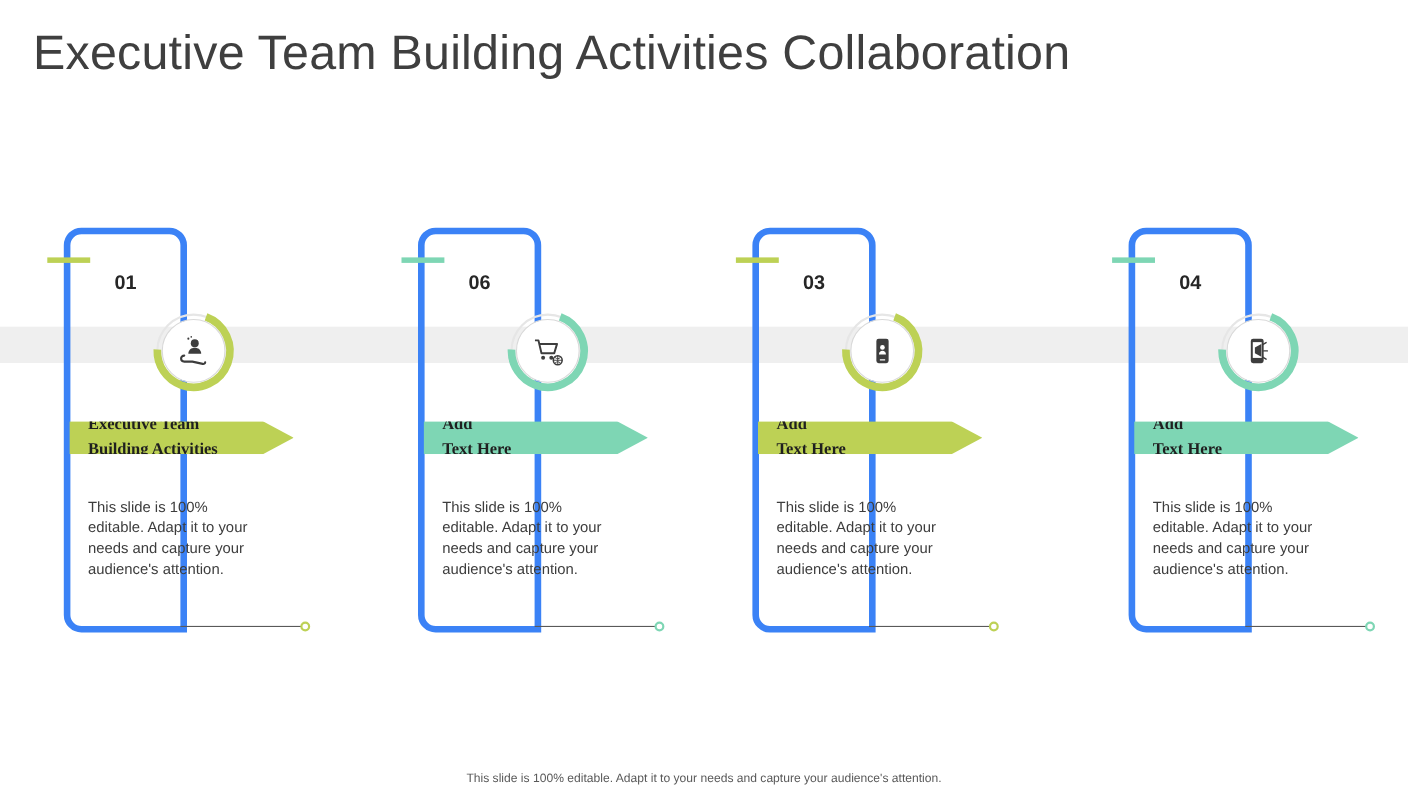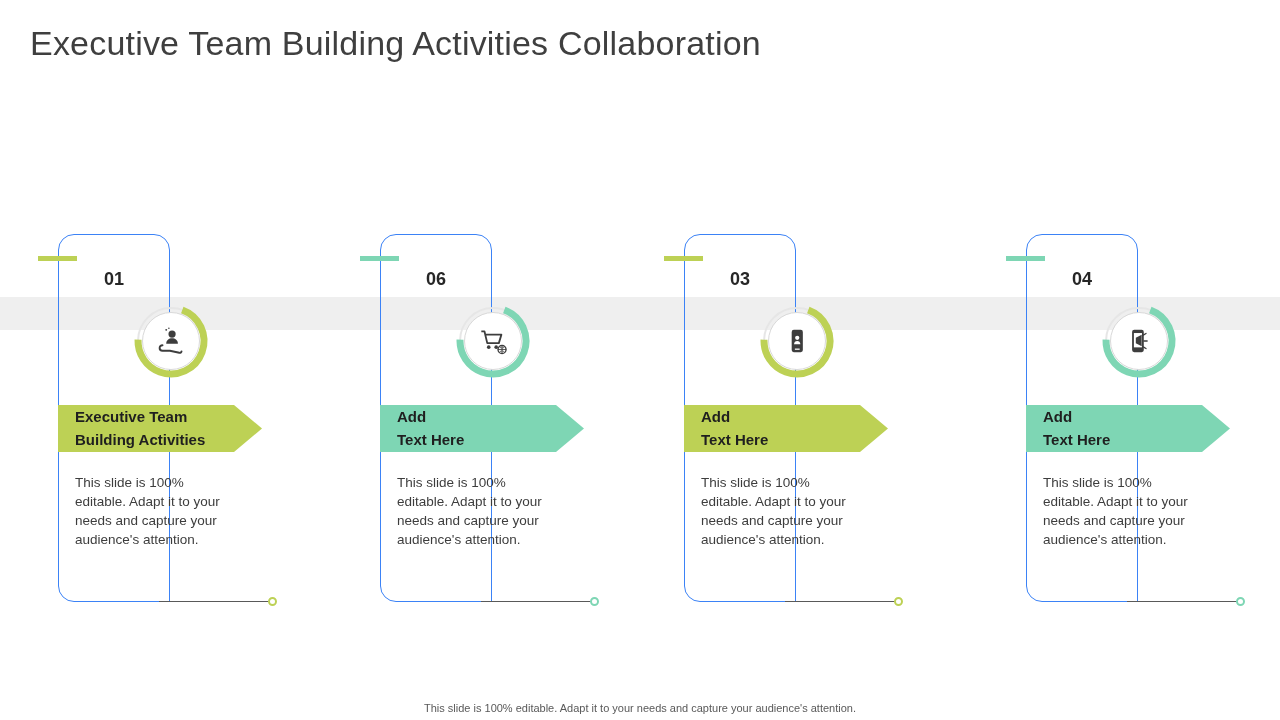--- a/index.html
+++ b/index.html
@@ -1,48 +1,48 @@
 <!DOCTYPE html>
 <html style="--lime: #bdd155; --teal: #7ed6b4; --ink: #3d3d3d;"><head>
 <meta charset="utf-8">
 <style>
   * { margin:0; padding:0; box-sizing:border-box; }
   html,body { width:1280px; height:720px; background:#ffffff; overflow:hidden;
               font-family:"Liberation Sans", sans-serif; }
   .slide { position:relative; width:1280px; height:720px; background:#fff; }
 
-  .slide-title { position:absolute; left:30px; top:24px; font-size:34px;
+  .slide-title { position:absolute; left:30px; top:24px; font-size:44px;
                  color:#3f3f3f; letter-spacing:0.2px; }
 
   .band { position:absolute; left:0; top:297px; width:1280px; height:33px;
           background:#efefef; z-index:0; }
 
   .card { position:absolute; top:207px; width:112px; height:368px;
-          border:1px solid #3b82f6; border-radius:16px;
-          border-bottom-right-radius:0; z-index:1; background:transparent;margin-top:27px; }
+          border:6px solid #3b82f6; border-radius:16px;
+          border-bottom-right-radius:0; z-index:1; background:transparent; }
   .accent-lime { --accent: var(--lime); }
   .accent-teal { --accent: var(--teal); }
 
   .dash { position:absolute; left:-21px; top:21px; width:39px; height:5px;
           background:var(--accent); }
 
   .num { margin-top:34px; text-align:center; font-size:18px; font-weight:bold;
          color:#262626; }
 
   .icon-wrap { position:absolute; left:72px; top:66px; width:80px; height:80px;
                color:var(--accent); z-index:2; }
   .ring { position:absolute; left:0; top:0; }
   .icon-inner { position:absolute; left:11px; top:11px; width:58px; height:58px;
                 border-radius:50%; background:#fff; border:1px solid #d9d9d9;
                 display:flex; align-items:center; justify-content:center; }
 
-  .banner { position:absolute; left:-1px; top:170px; width:204px; height:47px;
+  .banner { position:absolute; left:-1px; top:170px; width:204px; height:30px;
             background:var(--accent); z-index:3;
             clip-path:polygon(0 0, calc(100% - 28px) 0, 100% 50%, calc(100% - 28px) 100%, 0 100%);
-            display:flex; padding-left:17px; }
+            display:flex; align-items:center; padding-left:17px;font-family:Liberation Serif, serif; }
   .banner span { font-size:15px; line-height:23px; font-weight:bold;
                  color:#1f1f1f; white-space:pre-line; }
 
   .body-text { position:absolute; left:16px; top:238px; width:153px;
                font-size:13.5px; line-height:19px; color:#3d3d3d; }
 
   .bottom-ext { position:absolute; left:100px; bottom:-1px; width:116px;
                 border-top:1px solid #595959; }
   .end-dot { position:absolute; left:209px; bottom:-5px; width:9px; height:9px;
              border-radius:50%; background:#fff; border:2px solid var(--accent); }

